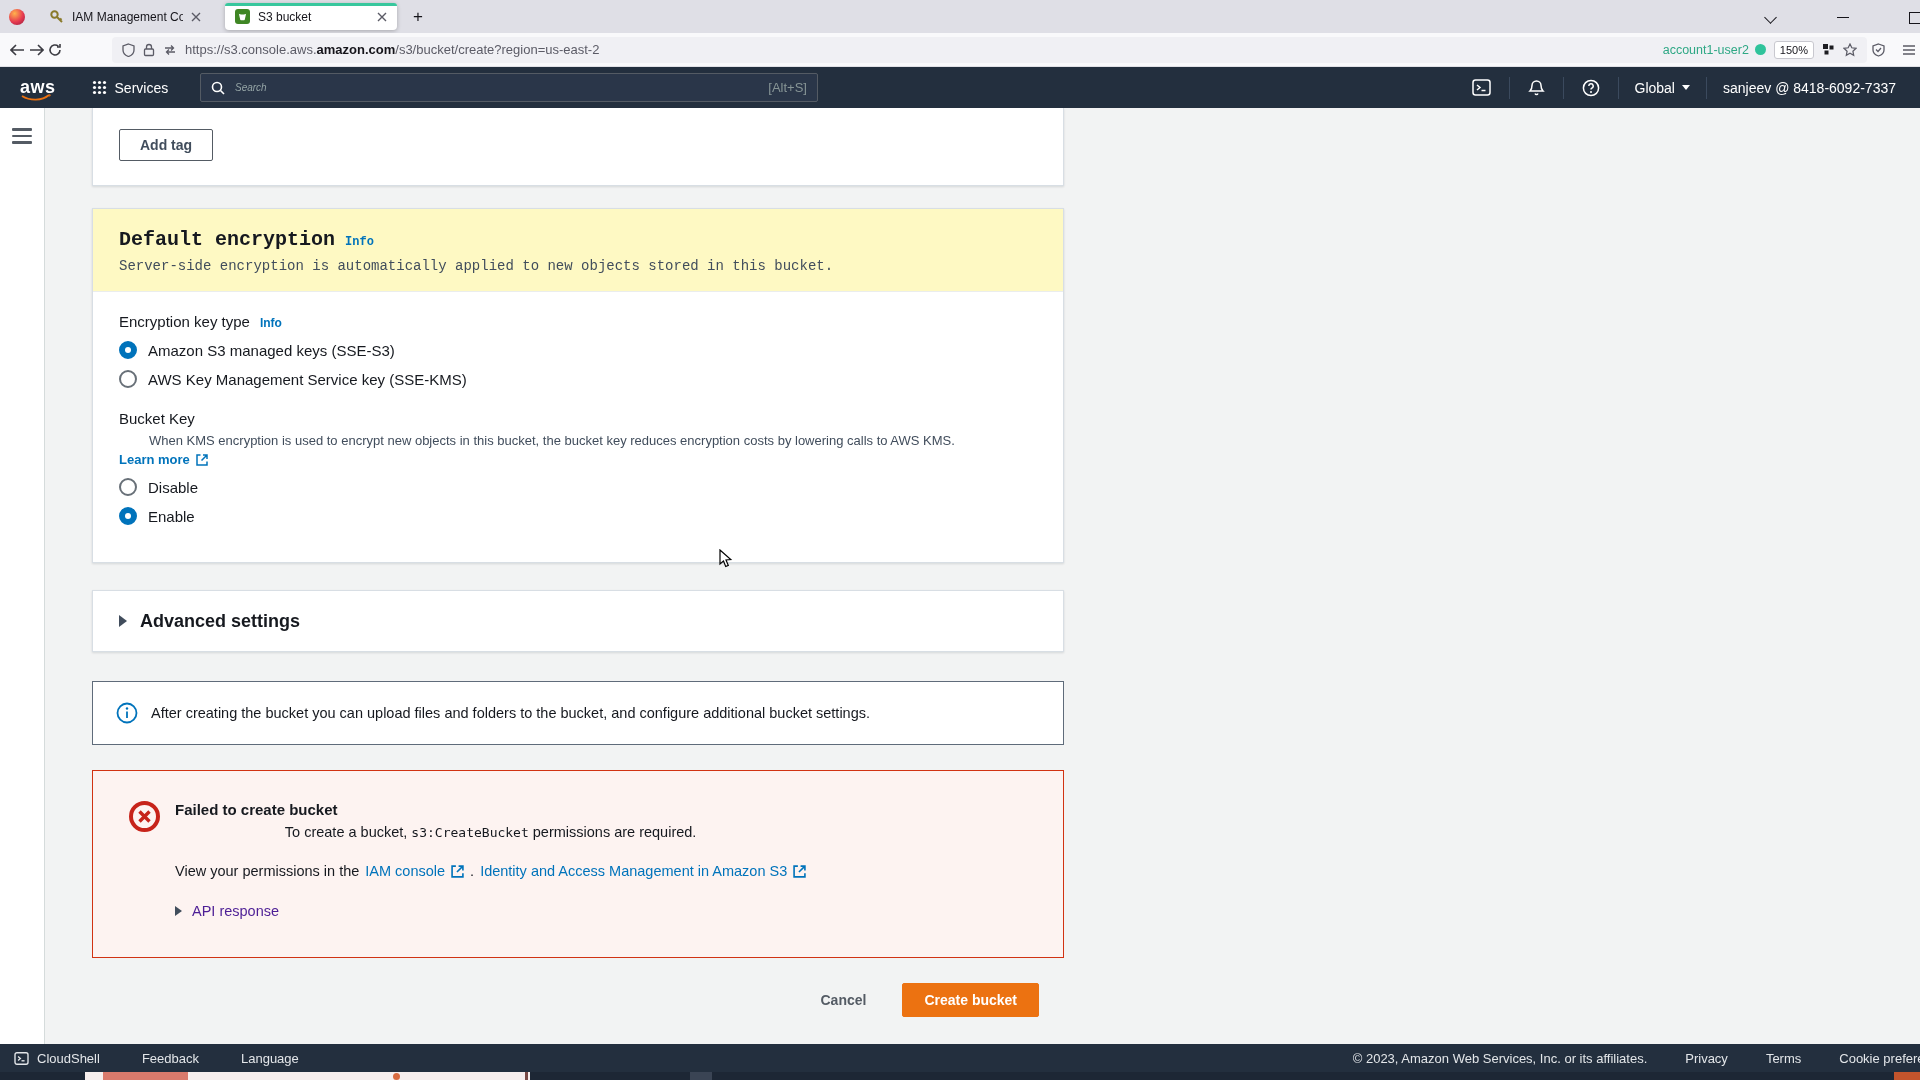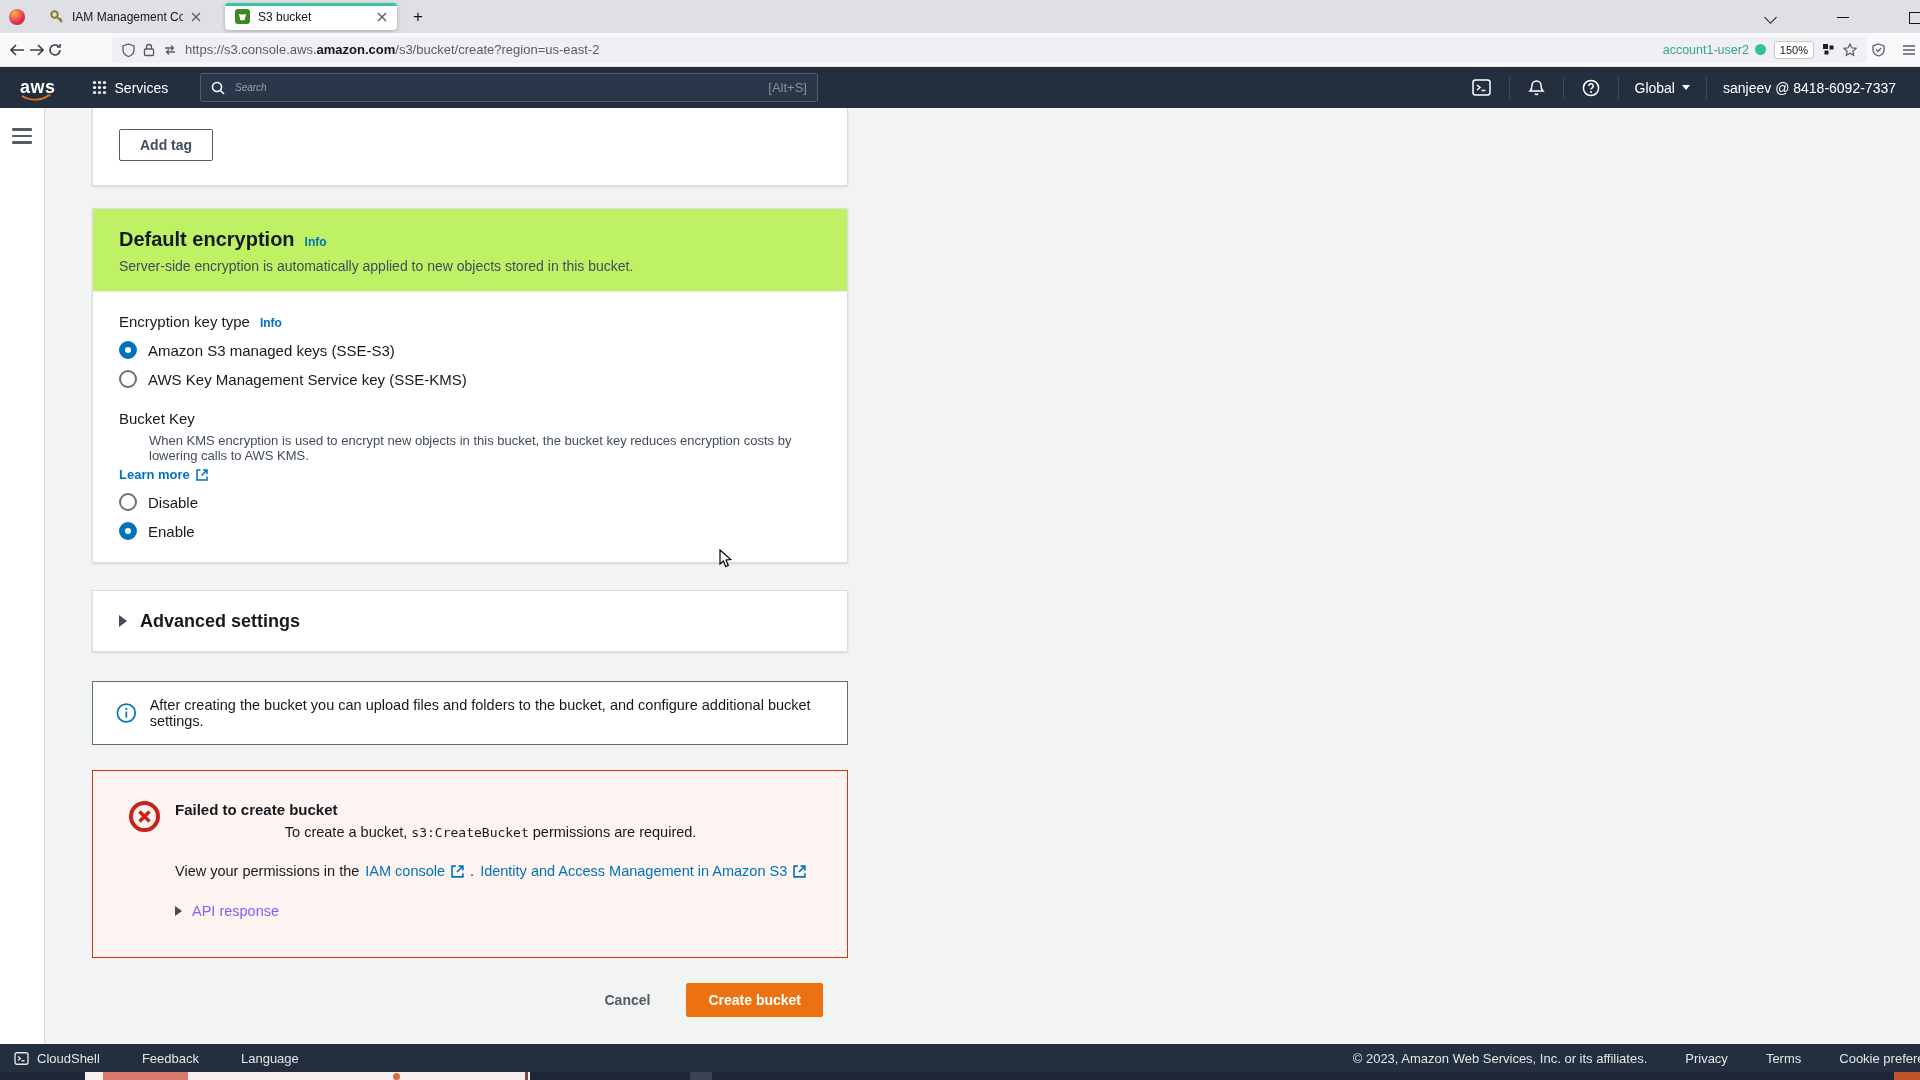--- a/index.html
+++ b/index.html
@@ -64,30 +64,30 @@
   .nav-sep { width:1px; height:22px; background:#3b4a5e; }
   .nav-text-btn { padding:0 16px; display:flex; align-items:center; gap:7px; white-space:nowrap; }
   .caret-dn { width:0; height:0; border-left:4.5px solid transparent; border-right:4.5px solid transparent; border-top:5px solid #fff; }
 
   
   .page { display:flex; height:936px; }
   .rail { width:45px; background:#fff; border-right:1px solid #d5dbdb; padding-top:20px; }
   .hamburger { width:20px; margin:0 auto; display:block; }
   .hamburger span { display:block; height:2.5px; background:#545b64; margin-bottom:4px; border-radius:1px; }
   .content { flex:1; }
-  .col { width:756px; margin-left:47px; }
+  .col { width:972px; margin-left:47px; }
 
   .card { background:#fff; border:1px solid #d8dee4; box-shadow:0 1px 2px rgba(0,28,36,.12); }
   .card-tags { height:78px; border-top:none; padding:21px 26px; }
 
   .btn-secondary { background:#fff; border:1px solid #545b64; border-radius:2px; color:#414d5c;
     font-weight:700; font-size:14px; font-family:inherit; padding:7px 20px; }
 
   .card-encryption { margin-top:22px; height:355px; overflow:hidden; }
-  .section-header { background:#bef264; border-bottom:1px solid #eaeded; padding:19px 26px 17px; }
+  .section-header { background:#fef9c3; border-bottom:1px solid #eaeded; padding:19px 26px 17px;font-family:Liberation Mono, monospace; }
   .section-title-row { display:flex; align-items:baseline; gap:10px; }
   .section-title { font-size:20px; font-weight:700; color:#16191f; }
   .info-link { font-size:12px; font-weight:700; color:#0073bb; }
   .section-sub { margin-top:7px; font-size:14px; color:#414d5c; }
   .section-body { padding:21px 26px; }
   .field-label-row { display:flex; align-items:baseline; gap:10px; }
   .field-label { font-size:15px; color:#16191f; }
   .radio-row { display:flex; align-items:center; gap:11px; margin-top:11px; font-size:15px; color:#16191f; }
   .radio { width:18px; height:18px; border-radius:50%; border:2px solid #687078; background:#fff; position:relative; flex:0 0 18px; }
   .radio.checked { border-color:#0073bb; background:#0073bb; }
@@ -106,21 +106,21 @@
     display:flex; align-items:center; gap:13px; padding:0 23px; font-size:14.5px; color:#16191f; }
 
   .alert-error { margin-top:25px; height:188px; background:#fdf3f1; border:1px solid #d13212;
     padding:29px 30px 0 35px; display:flex; gap:14px; }
   .error-icon { flex:0 0 33px; }
   .error-title { font-size:15px; font-weight:700; color:#16191f; margin-top:1px; }
   .error-msg { margin-top:6px; font-size:14.5px; color:#16191f;text-align:center; }
   .code { font-family:"DejaVu Sans Mono","Liberation Mono",monospace; font-size:13px; }
   .error-perms { margin-top:23px; font-size:14.5px; display:flex; align-items:center; gap:6px; flex-wrap:wrap; }
   .a-link { color:#0073bb; }
-  .api-row { margin-top:24px; display:flex; align-items:center; gap:10px; font-size:14.5px; color:#8b5cf6; }
+  .api-row { margin-top:24px; display:flex; align-items:center; gap:10px; font-size:14.5px; color:#4c1d95; }
   .caret-right-sm { width:0; height:0; border-top:5.5px solid transparent; border-bottom:5.5px solid transparent; border-left:7px solid #414d5c; }
 
   .actions { margin-top:25px; display:flex; justify-content:flex-end; align-items:center; gap:30px; padding-right:25px; }
   .btn-link { font-weight:700; color:#545b64; font-size:14px; background:none; border:none; font-family:inherit; }
   .btn-primary { background:#ec7211; border:1px solid #ec7211; border-radius:2px; color:#fff;
     font-weight:700; font-size:14px; font-family:inherit; padding:8px 21px; }
 
   
   .footer { height:28px; background:#232f3e; color:#e3e6e9; font-size:13px; display:flex; align-items:center;
     position:relative; padding-left:14px; overflow:hidden; }

